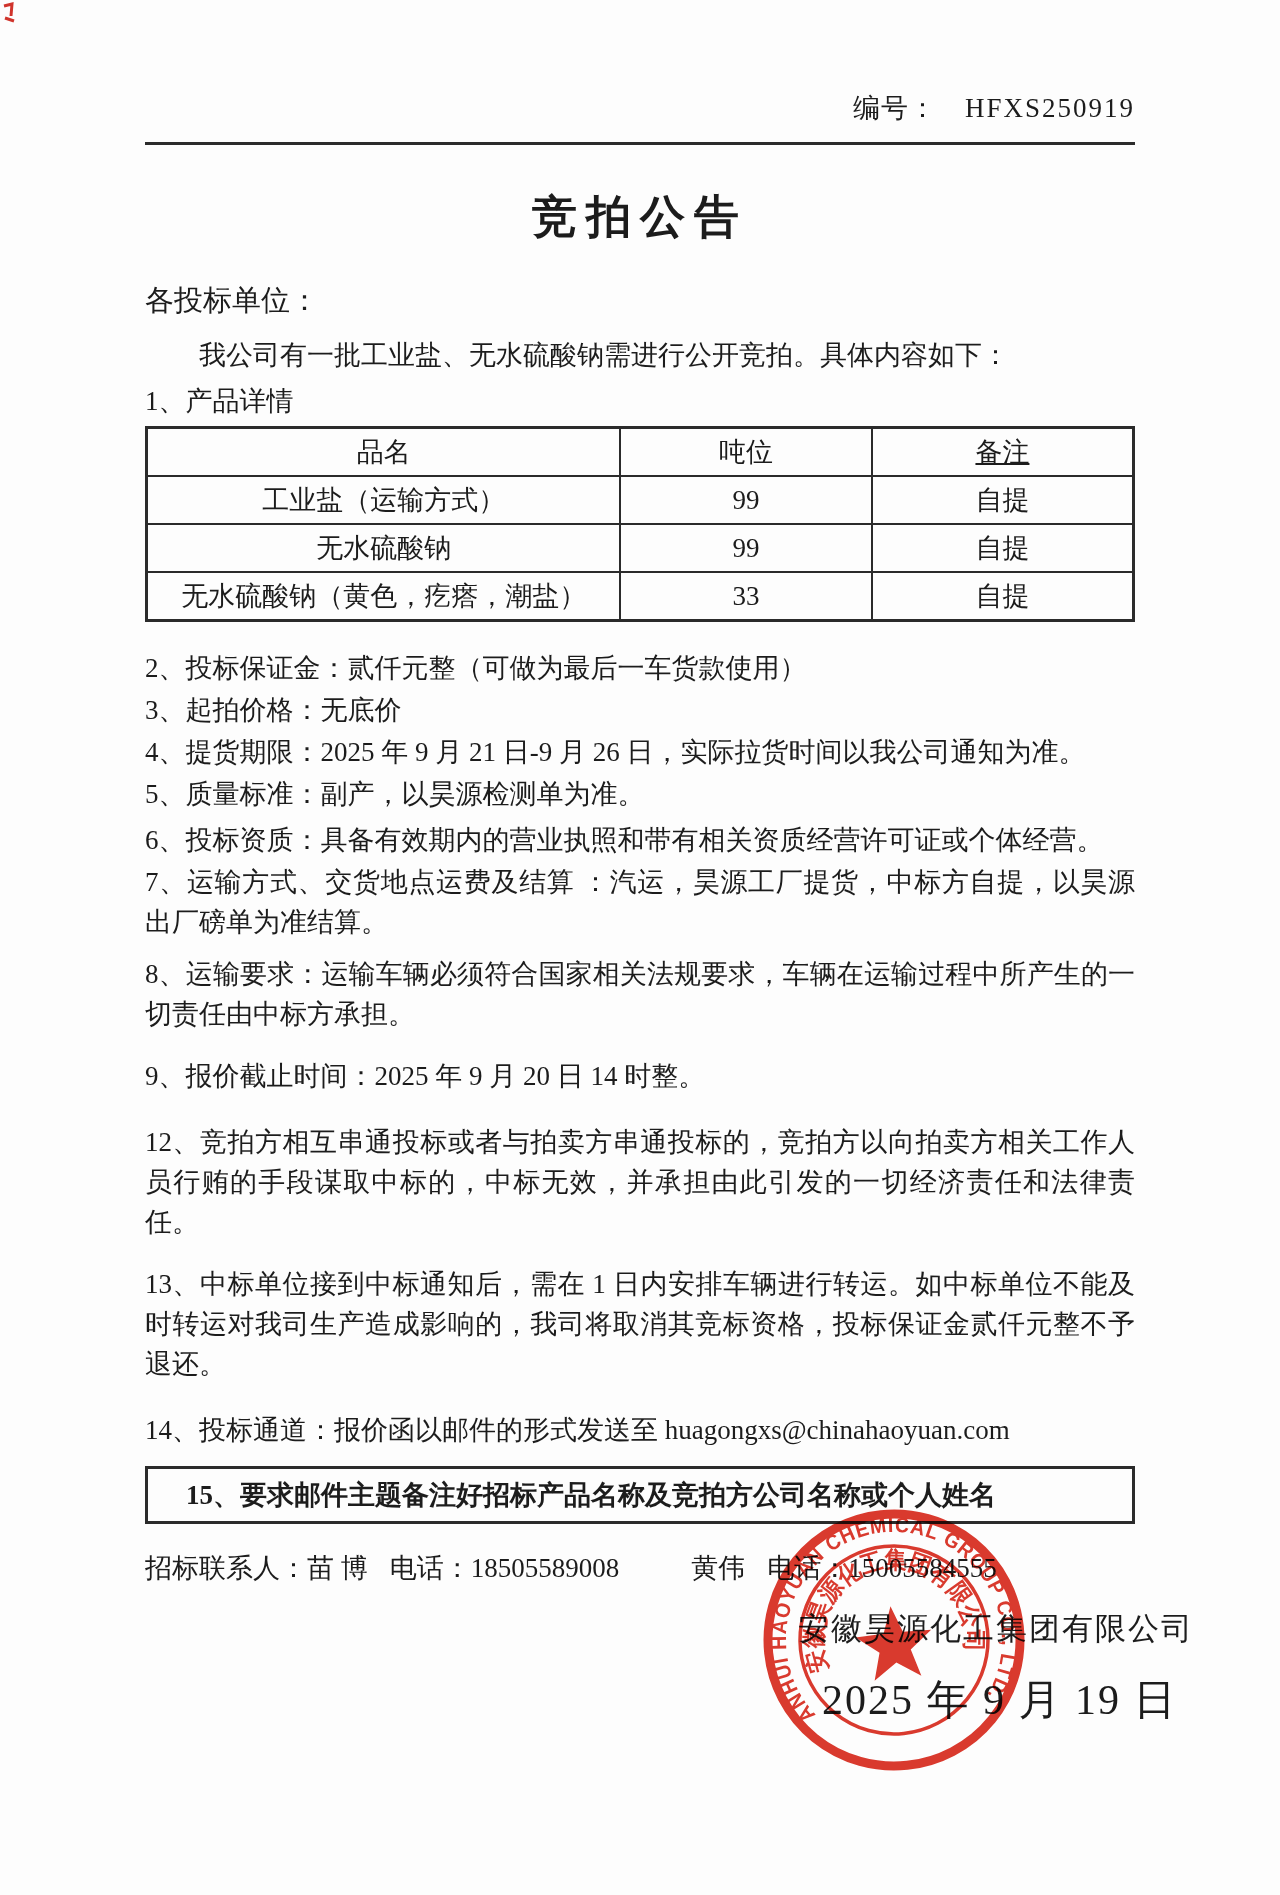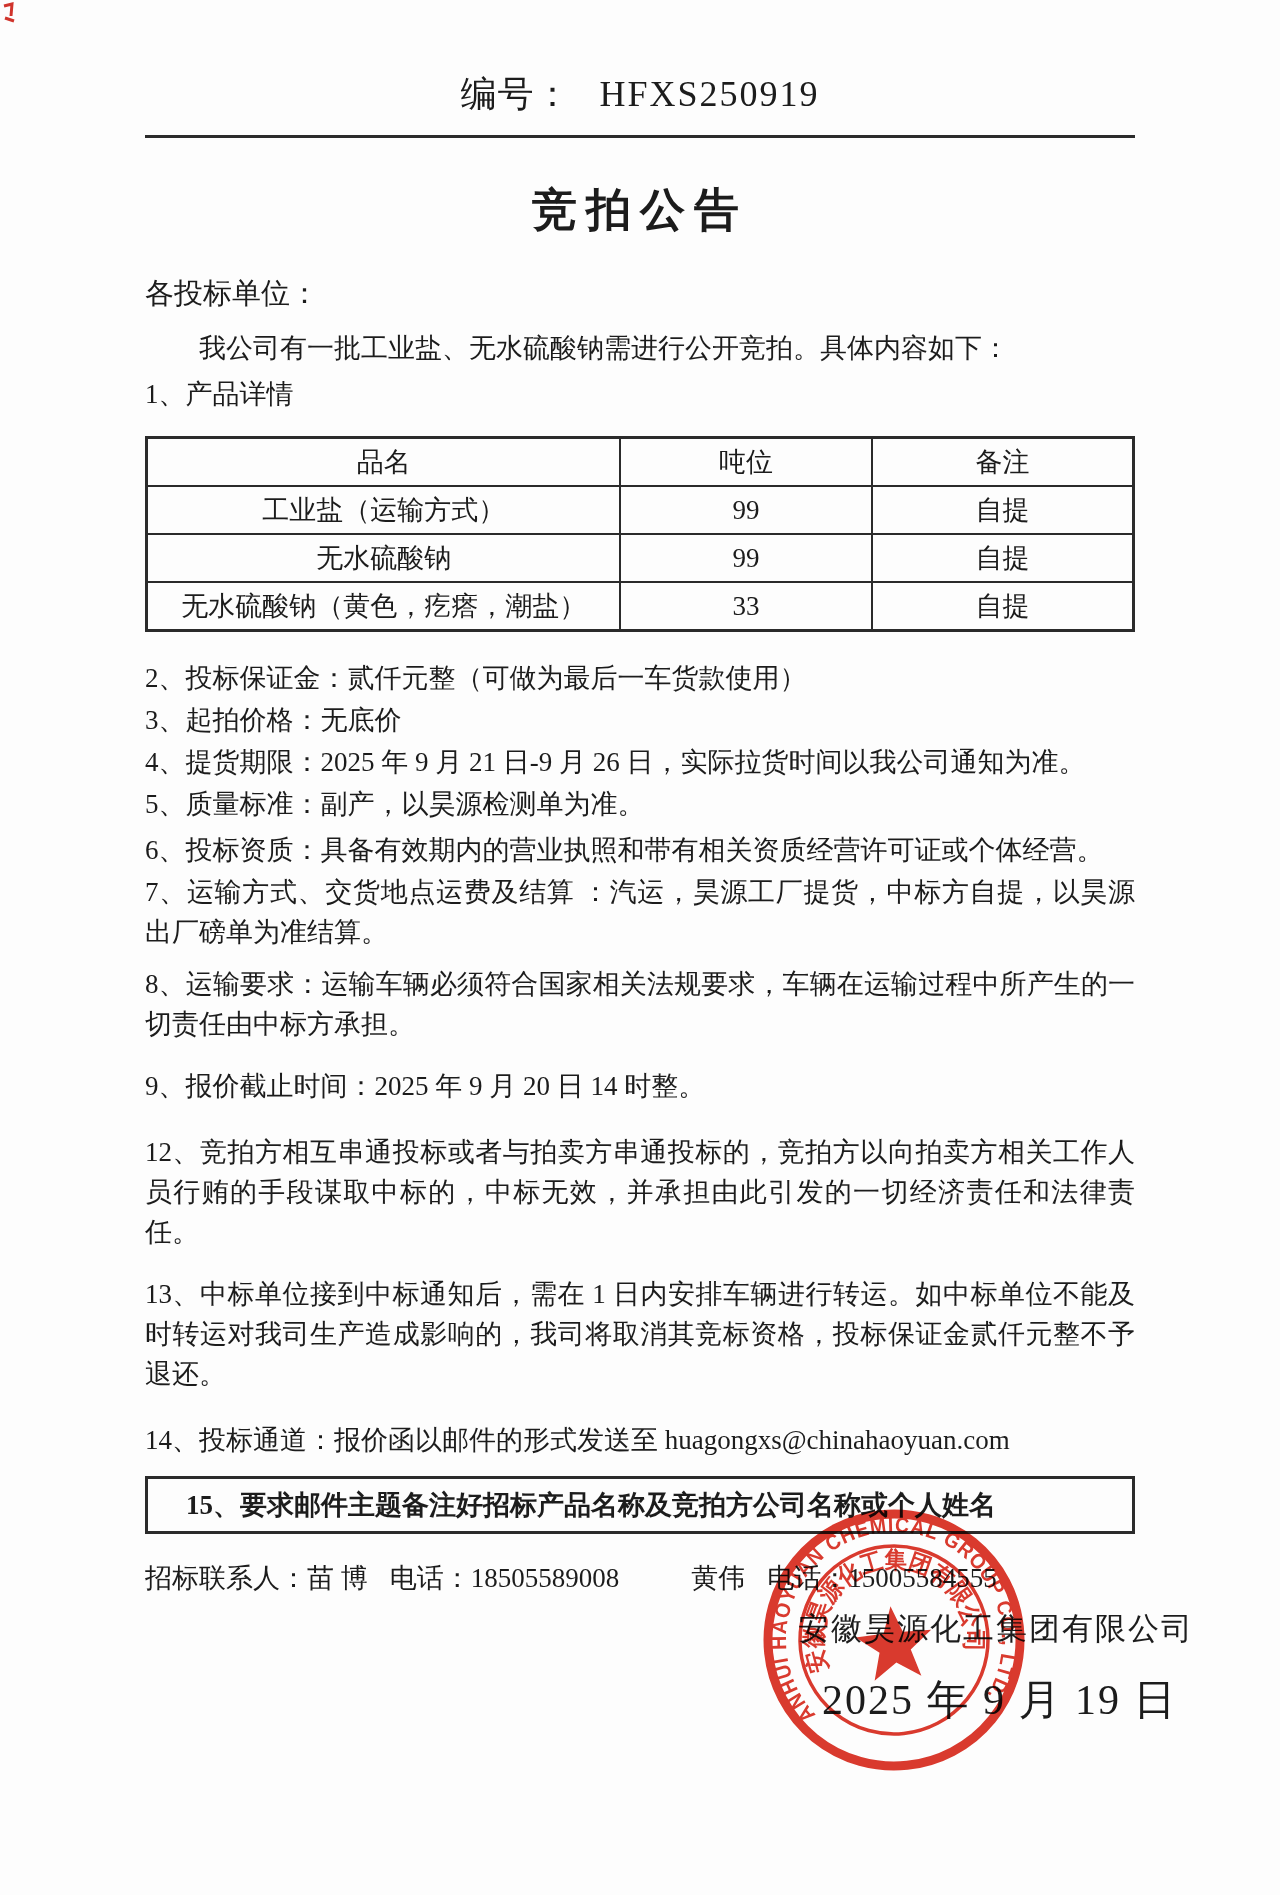--- a/index.html
+++ b/index.html
@@ -8,58 +8,58 @@
     width:1280px;height:1895px;
     margin:0 auto;
     background:#fdfdfd;
     overflow:hidden;
     font-family:"Liberation Serif","DejaVu Serif",serif;
     color:#1c1c1c;
   }
   .content{padding:0 145px;}
   
   .ref-row{
-    margin-top:70px;
-    text-align:center;
-    font-size:36px;
+    margin-top:90px;
+    text-align:right;
+    font-size:27px;
     letter-spacing:1px;
   }
   .ref-row .num{margin-left:28px;font-family:"Liberation Serif","DejaVu Serif",serif;letter-spacing:2px;}
   .head-rule{
     margin-top:16px;
     border:none;border-top:3px solid #2b2b2b;height:0;
   }
   .doc-title{
     margin:42px 0 0 0;
     text-align:center;
     font-size:45px;
     font-weight:700;
     letter-spacing:9px;
   }
   .salutation{margin:34px 0 0 0;font-size:29px;}
   .intro{margin:14px 0 0 0;font-size:27px;text-indent:2em;line-height:40px;}
   .sec-head{margin:8px 0 0 0;font-size:27px;}
   
   table.products{
-    margin-top:24px;
+    margin-top:7px;
     width:100%;
     border-collapse:collapse;
     font-size:27px;
   }
   table.products th,table.products td{
     border:2px solid #2b2b2b;
     text-align:center;
     height:46px;
     font-weight:400;
     padding:0 4px;
   }
   table.products{border:3px solid #2b2b2b;}
   .col-name{width:48%;}
   .col-ton{width:25.5%;}
-  .col-note{width:26.5%;}
+  .col-note{width:26.5%;text-decoration:underline;}
   
   .item{font-size:27px;line-height:40px;margin:0;text-align:justify;}
   .mt-a{margin-top:26px;}
   .mt-b{margin-top:2px;}
   .mt-c{margin-top:6px;}
   .mt-d{margin-top:12px;}
   .mt-e{margin-top:22px;}
   .mt-f{margin-top:16px;}
   .boxed-item{
     margin-top:16px;

